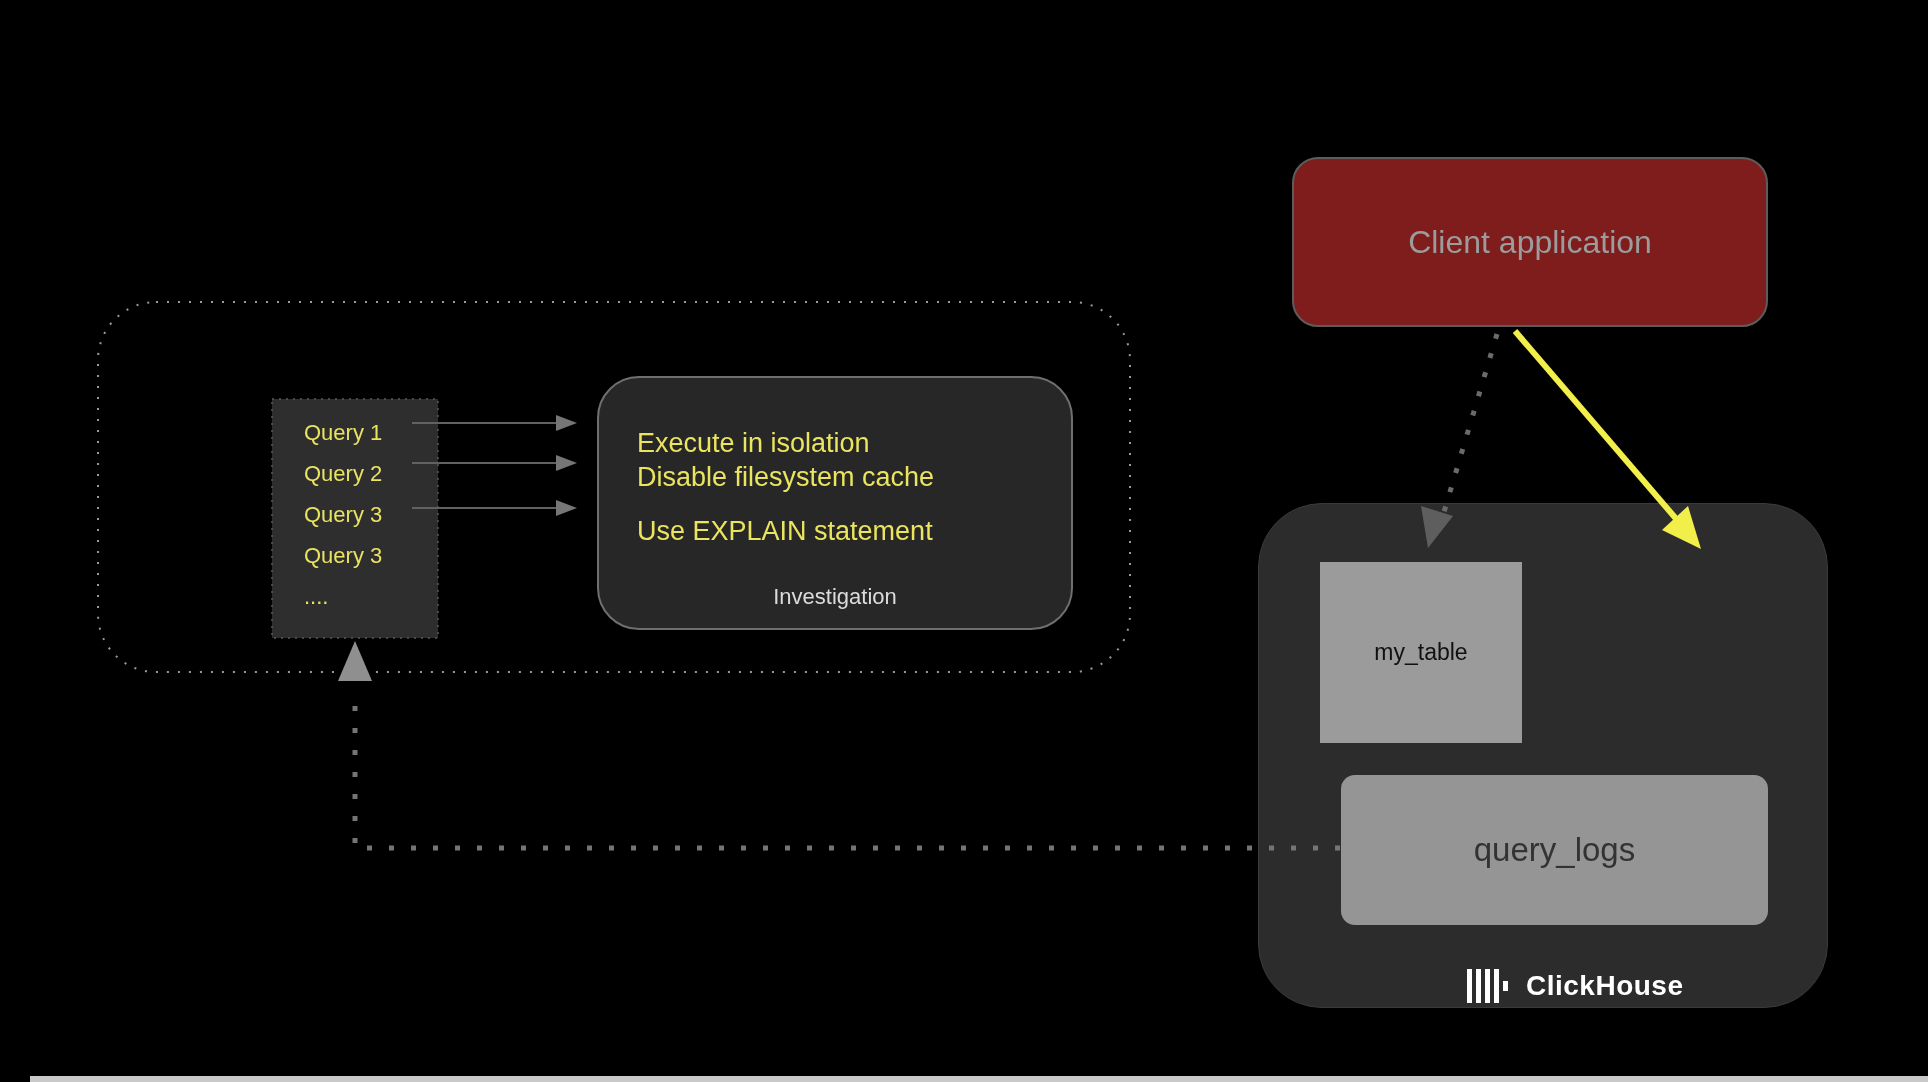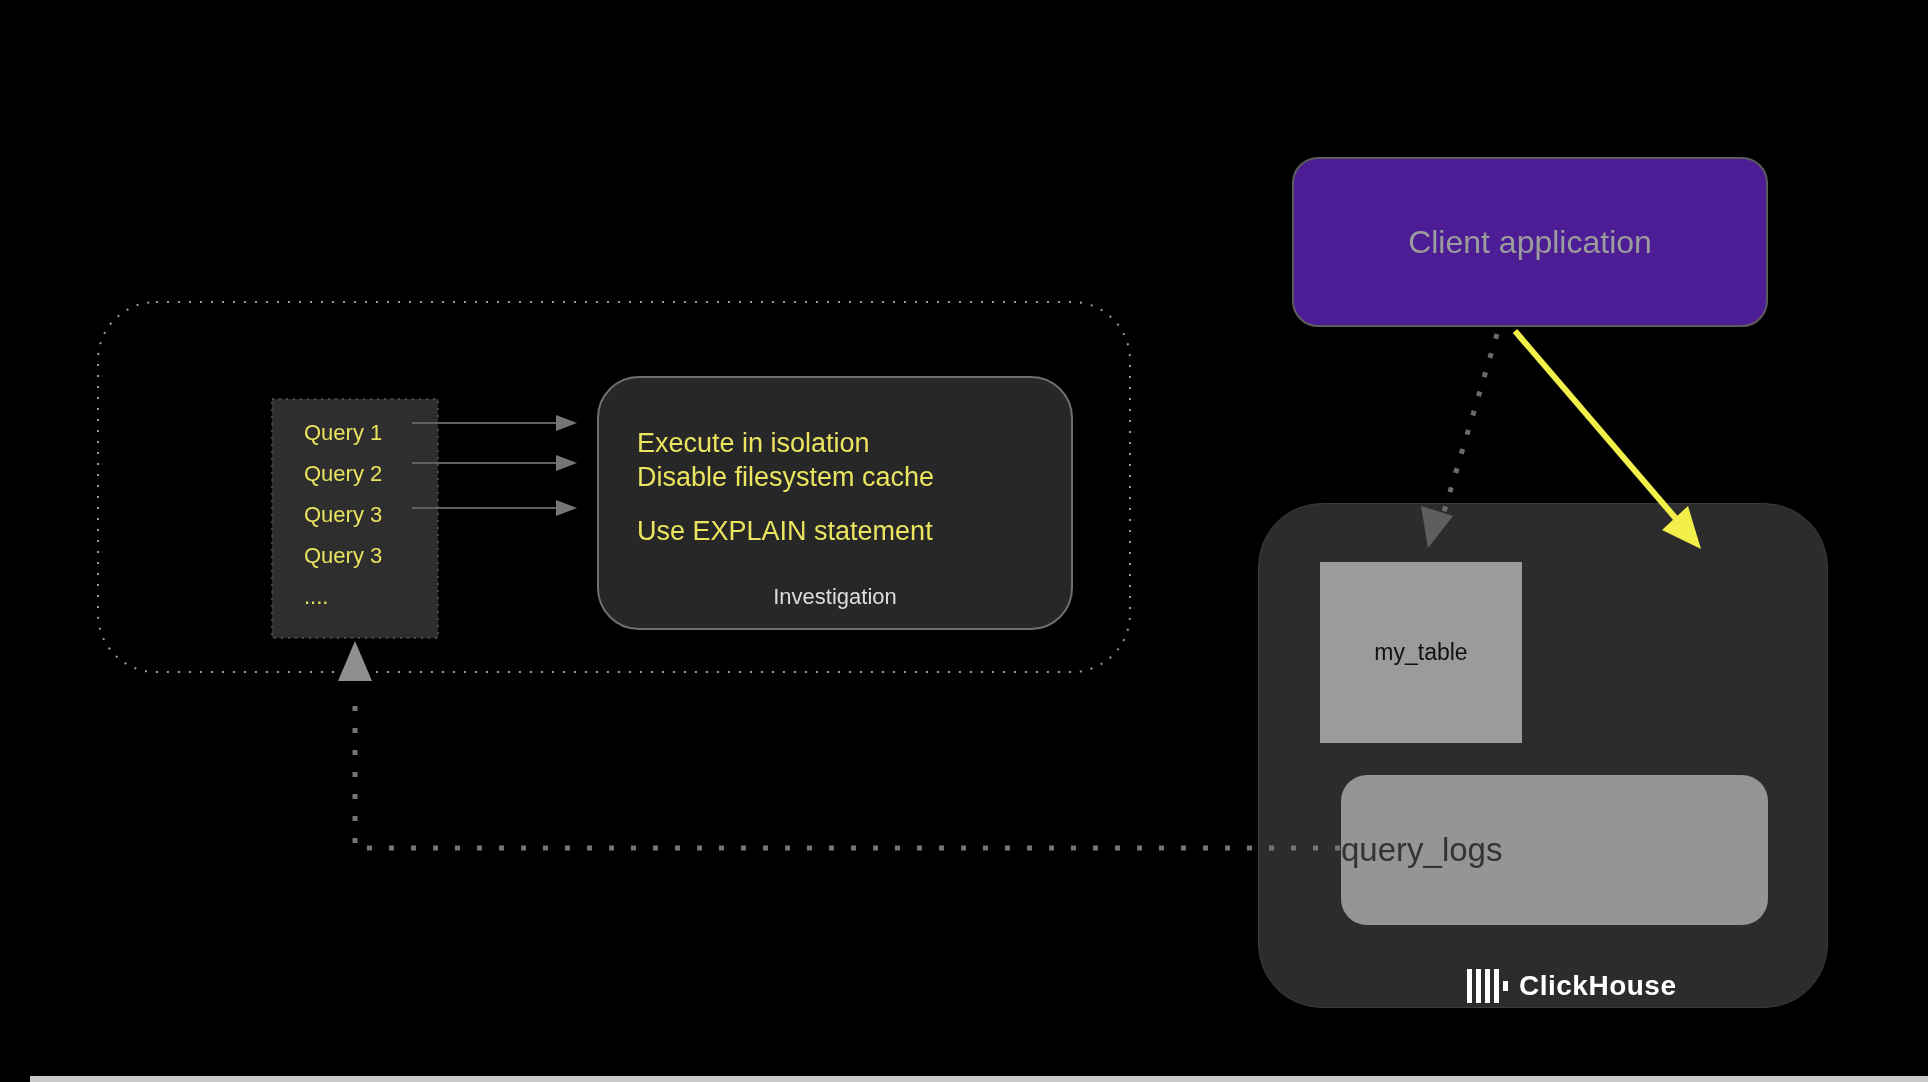--- a/index.html
+++ b/index.html
@@ -29,48 +29,48 @@
   .inv-line.l2{top:82px;}
   .inv-line.l3{top:136px;}
   .inv-caption{
     position:absolute;left:0;top:202px;width:100%;height:34px;line-height:34px;
     text-align:center;font-size:22px;color:#dcdcdc;
   }
 
   
   .client-box{
     position:absolute;left:1292px;top:157px;width:476px;height:170px;
-    background:#4c1d95;border:2px solid #5c5c5c;border-radius:26px;
+    background:#7f1d1d;border:2px solid #5c5c5c;border-radius:26px;
     display:flex;align-items:center;justify-content:center;
     font-size:32px;color:#9c9c9c;
   }
 
   
   .ch-box{
     position:absolute;left:1258px;top:503px;width:570px;height:505px;
     background:#2c2c2c;border:1px solid #3a3a3a;border-radius:64px;
   }
   .table-node{
     position:absolute;display:flex;align-items:center;justify-content:center;
     font-size:23px;color:#111;margin-top:12px;
   }
   .my-table{left:61px;top:46px;width:202px;height:181px;background:#9b9b9b;}
   .my-table-v2{
     left:350px;top:45px;width:188px;height:182px;
     background:radial-gradient(circle at 50% 55%, #d8d8d8 0%, #bdbdbd 38%, #8f8f8f 80%);
   }
   .query-logs{
     position:absolute;left:82px;top:271px;width:427px;height:150px;
-    background:#959595;border-radius:26px;
-    display:flex;align-items:center;
+    background:#959595;border-radius:14px;
+    display:flex;align-items:center;justify-content:center;
     font-size:33px;color:#333;
   }
   .brand{
     position:absolute;left:208px;top:463px;height:38px;
-    display:flex;align-items:center;gap:11px;
+    display:flex;align-items:center;gap:18px;
   }
   .logo-bars{display:flex;align-items:center;gap:4px;height:38px;}
   .logo-bars .bar{width:5px;height:34px;background:#fff;}
   .logo-bars .dot{width:5px;height:10px;background:#fff;}
   .brand-text{font-size:28px;font-weight:600;color:#fff;letter-spacing:0.5px;}
 
   
   .bottom-strip{
     position:absolute;left:30px;top:1076px;width:1898px;height:6px;background:#c9c9c9;
   }

